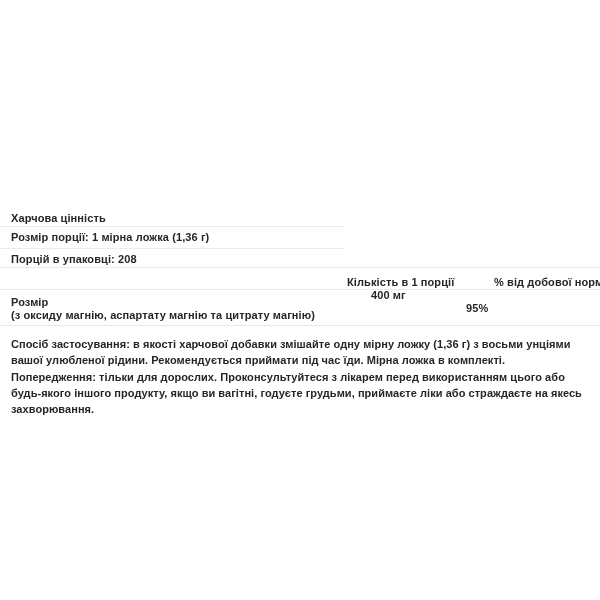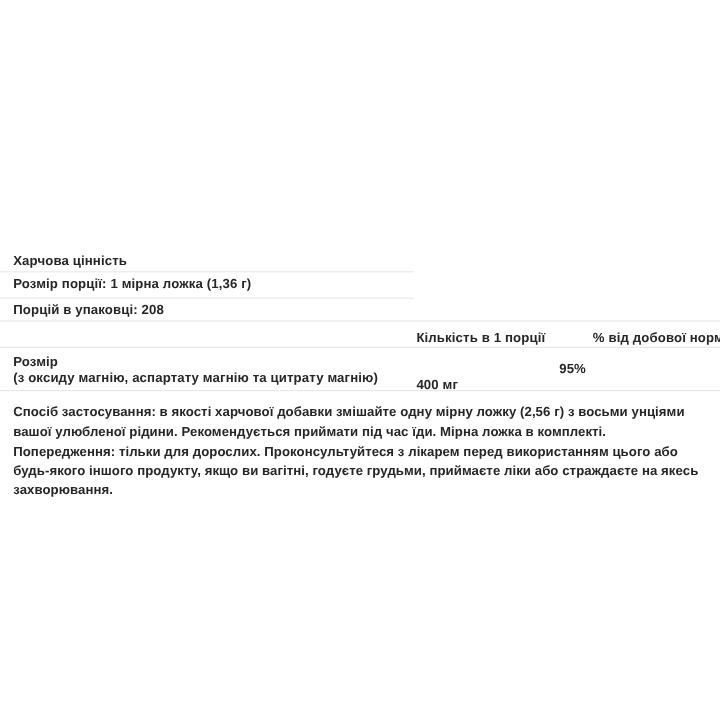--- a/index.html
+++ b/index.html
@@ -122,23 +122,23 @@
 
     <div class="sep-full" style="top:267px;"></div>
 
     <div class="col-amount" style="top:275px;">Кількість в 1 порції</div>
     <div class="col-dv" style="top:275px;margin-left:28px;">% від добової норми</div>
 
     <div class="sep-full" style="top:289px;"></div>
 
     <div class="nutrient-name" style="top:295px;">Розмір</div>
     <div class="nutrient-source" style="top:308px;">(з оксиду магнію, аспартату магнію та цитрату магнію)</div>
-    <div class="col-amount" style="top:314px;">400 мг</div>
+    <div class="col-amount" style="top:288px;margin-left:24px;">400 мг</div>
     <div class="col-dv" style="top:301px;">95%</div>
 
     <div class="sep-full" style="top:325px;"></div>
   </div>
 
-  <div class="para" style="top:336px;">Спосіб застосування:  в якості харчової добавки змішайте одну мірну ложку (2,56 г) з восьми унціями вашої улюбленої рідини. Рекомендується приймати під час їди. Мірна ложка в комплекті.</div>
+  <div class="para" style="top:336px;">Спосіб застосування:  в якості харчової добавки змішайте одну мірну ложку (1,36 г) з восьми унціями вашої улюбленої рідини. Рекомендується приймати під час їди. Мірна ложка в комплекті.</div>
 
   <div class="para" style="top:369px;">Попередження: тільки для дорослих. Проконсультуйтеся з лікарем перед використанням цього або будь-якого іншого продукту, якщо ви вагітні, годуєте грудьми, приймаєте ліки або страждаєте на якесь захворювання.</div>
 
 </div>
 
 </body></html>

